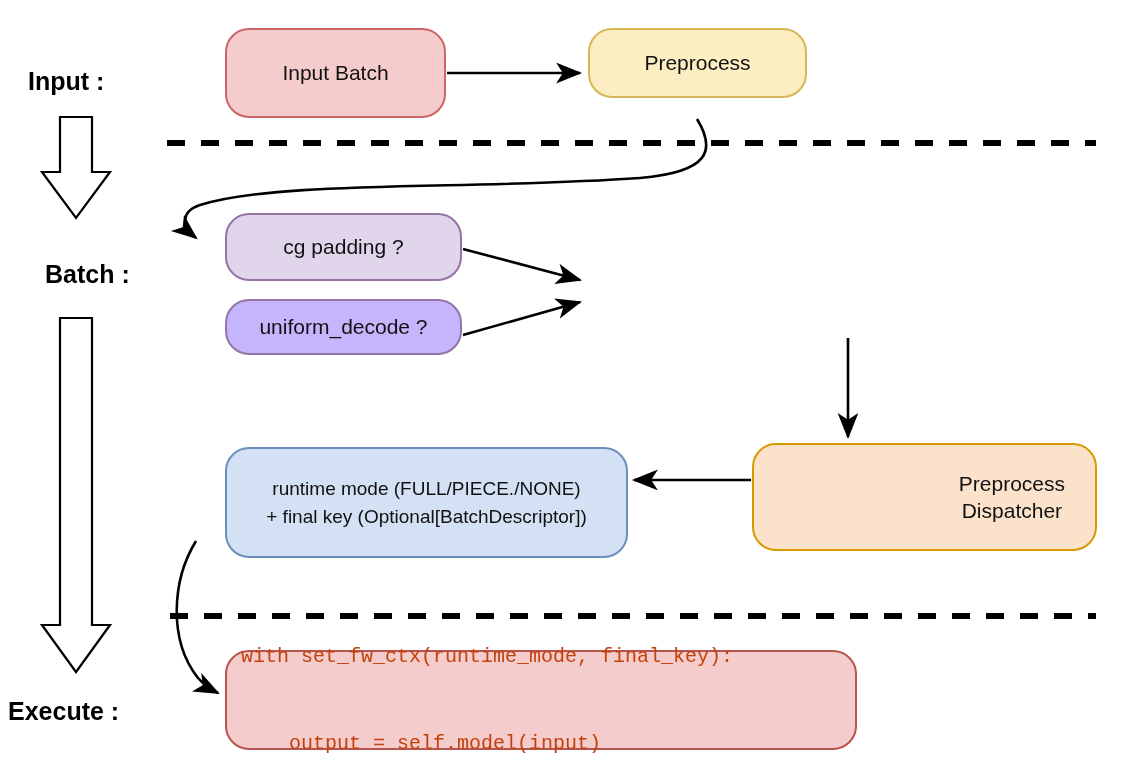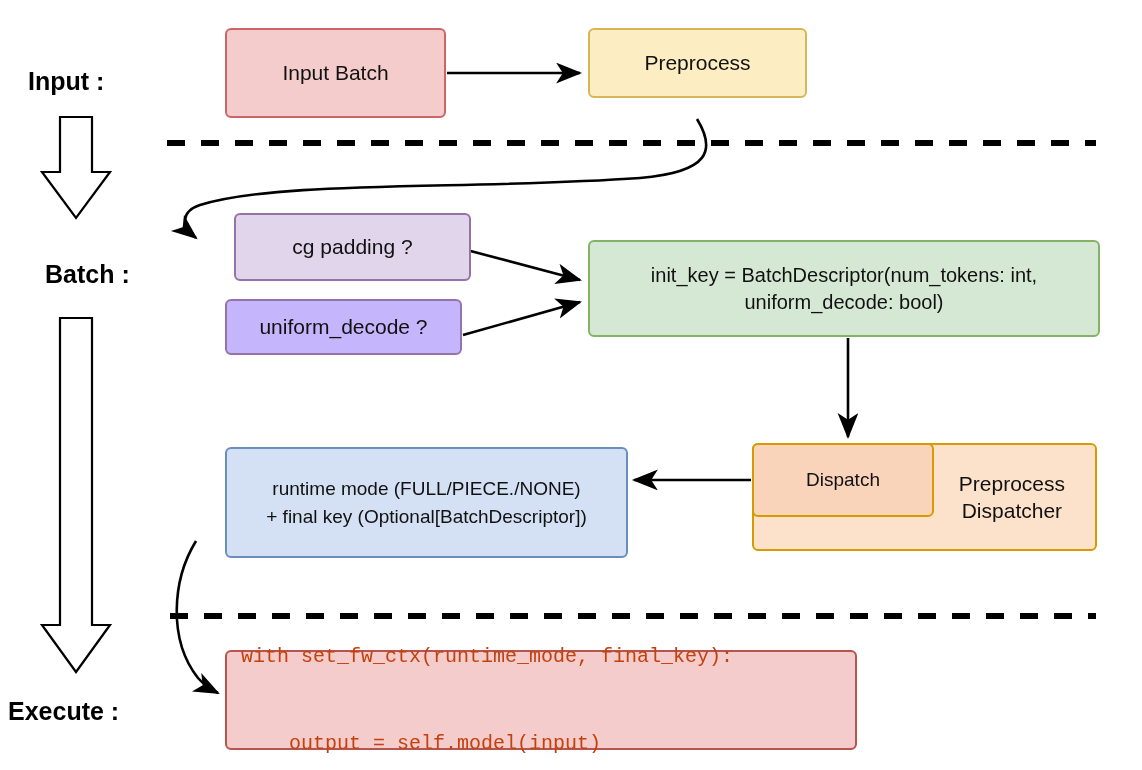--- a/index.html
+++ b/index.html
@@ -1,29 +1,29 @@
 <!DOCTYPE html>
 <html><head>
 <meta charset="utf-8">
 <style>
   html,body{margin:0;padding:0;background:#ffffff;}
   #stage{position:relative;width:1142px;height:770px;background:#ffffff;
          font-family:"Liberation Sans",sans-serif;overflow:hidden;}
   svg.layer{position:absolute;left:0;top:0;width:1142px;height:770px;pointer-events:none;}
   .node{position:absolute;box-sizing:border-box;display:flex;align-items:center;
-        justify-content:center;text-align:center;border-radius:6px;border-width:2px;
+        justify-content:center;text-align:center;border-radius:24px;border-width:2px;
         border-style:solid;color:#111111;}
   .stage-label{position:absolute;font-weight:bold;font-size:25px;color:#000000;
                white-space:nowrap;letter-spacing:0px;margin-top:25px;}
   .codebox{font-family:"Liberation Mono",monospace;font-size:20px;
            white-space:pre;text-align:left;justify-content:flex-start;
            padding-left:14px;line-height:1.45;color:#c2410c;}
   .n-input{left:225px;top:28px;width:221px;height:90px;background:#f5cccc;border-color:#cc6666;font-size:21px;}
   .n-pre{left:588px;top:28px;width:219px;height:70px;background:#fceec2;border-color:#d6b656;font-size:21px;}
-  .n-cg{left:225px;top:213px;width:237px;height:68px;background:#e1d5ec;border-color:#9673a6;font-size:21px;margin-left:9px;}
+  .n-cg{left:225px;top:213px;width:237px;height:68px;background:#e1d5ec;border-color:#9673a6;font-size:21px;}
   .n-ud{left:225px;top:299px;width:237px;height:56px;background:#c4b5fd;border-color:#9673a6;font-size:21px;}
   .n-key{left:588px;top:240px;width:512px;height:97px;background:#d5e8d4;border-color:#82b366;font-size:20px;line-height:1.35;}
   .n-outer{left:752px;top:443px;width:345px;height:108px;background:#fce2cb;border-color:#d79b00;font-size:21px;
            align-items:center;justify-content:flex-end;padding-right:30px;line-height:1.3;}
   .n-dispatch{left:752px;top:443px;width:182px;height:74px;background:#fad3bb;border-color:#d79b00;font-size:19px;}
   .n-runtime{left:225px;top:447px;width:403px;height:111px;background:#d4e1f5;border-color:#6c8ebf;font-size:19px;line-height:1.45;}
   .n-code{left:225px;top:650px;width:632px;height:100px;background:#f5cccc;border-color:#b85450;}
 </style>
 </head>
 <body>
@@ -73,37 +73,28 @@
   </div>
 
   <div class="node n-cg">
     <span>cg padding ?</span>
   </div>
 
   <div class="node n-ud">
     <span>uniform_decode ?</span>
   </div>
 
-  <div class="node n-key">
-    <div>
-      <div>init_key = BatchDescriptor(num_tokens: int,</div>
-      <div>uniform_decode: bool)</div>
-    </div>
-  </div>
 
   <div class="node n-outer">
     <div>
       <div>Preprocess</div>
       <div>Dispatcher</div>
     </div>
   </div>
 
-  <div class="node n-dispatch">
-    <span>Dispatch</span>
-  </div>
 
   <div class="node n-runtime">
     <div>
       <div>runtime mode (FULL/PIECE./NONE)</div>
       <div>+ final key (Optional[BatchDescriptor])</div>
     </div>
   </div>
 
   <div class="node n-code codebox">
     <div>

